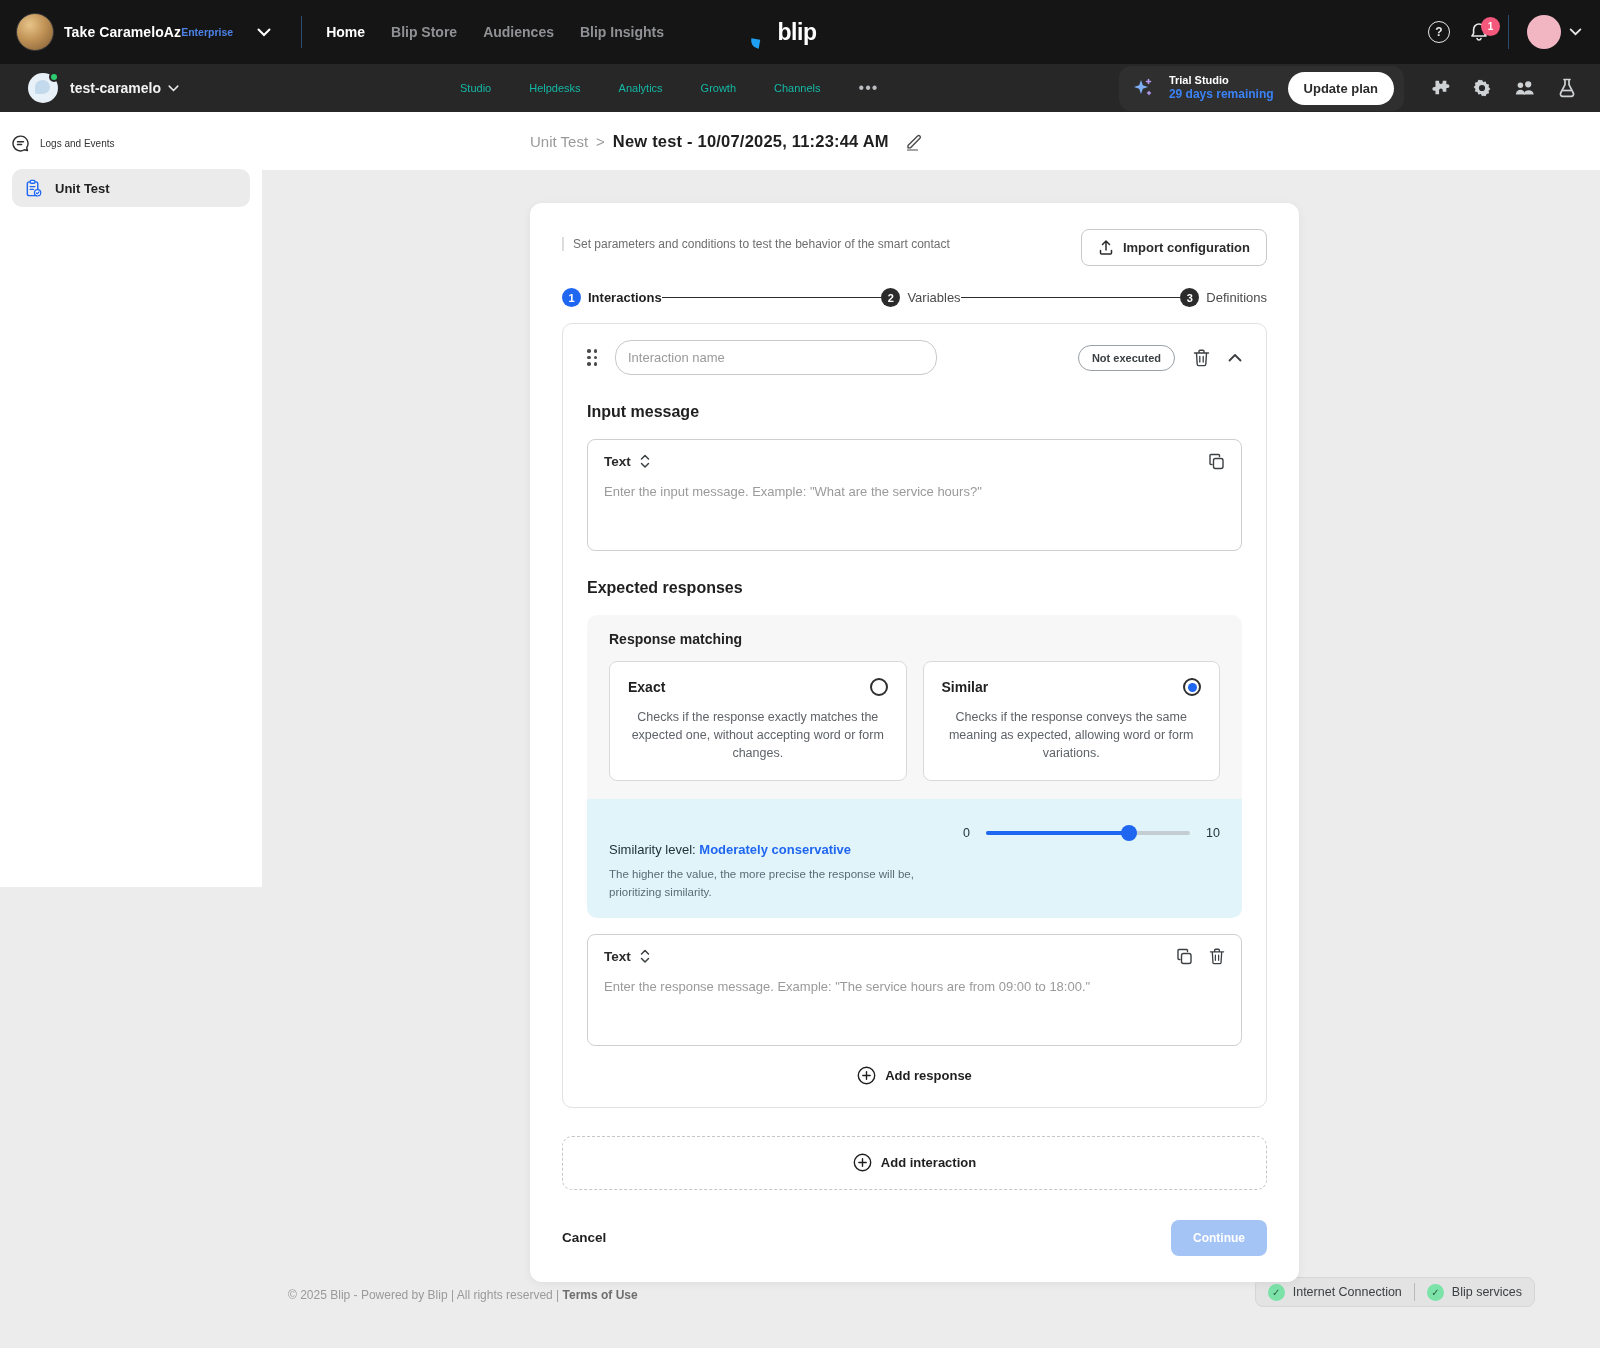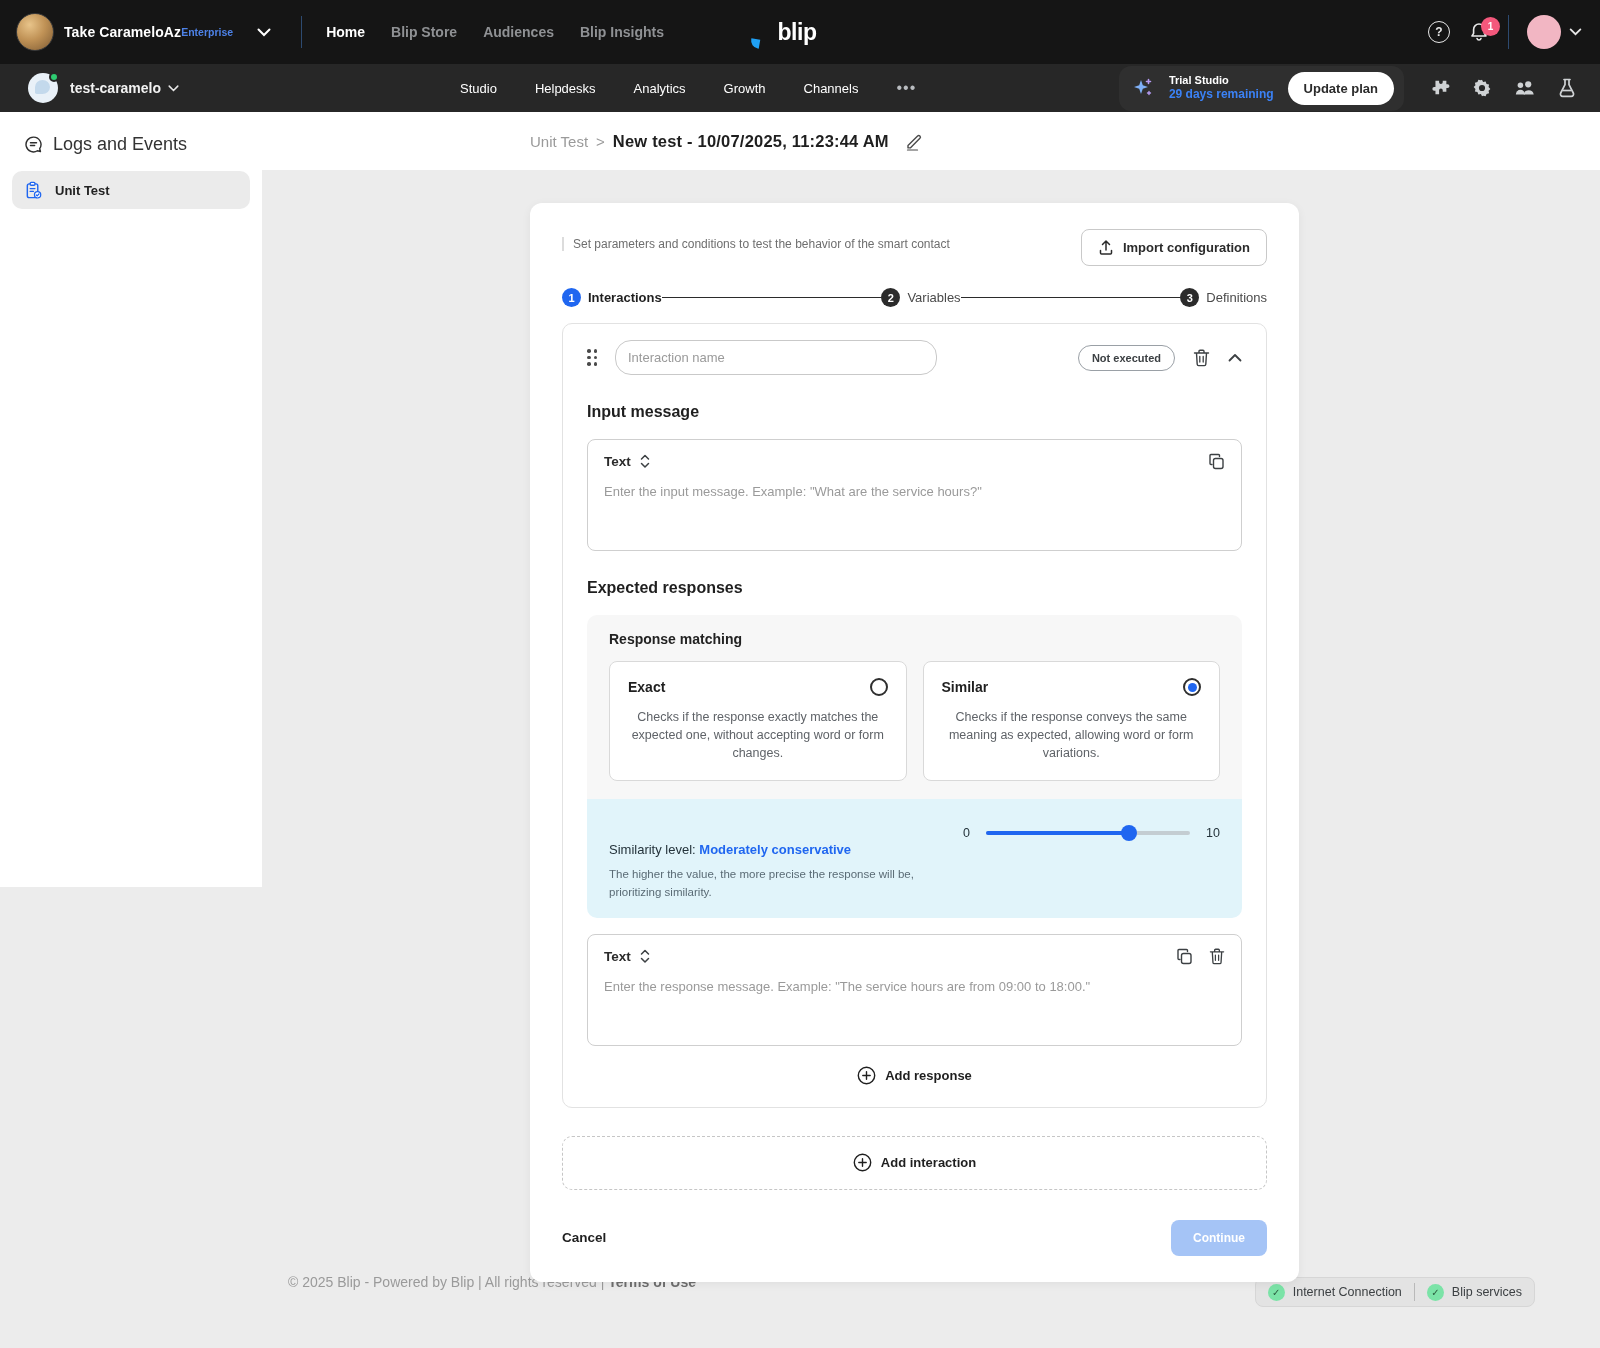--- a/index.html
+++ b/index.html
@@ -32,42 +32,42 @@
   .avatar-user { width:34px; height:34px; border-radius:50%; background:#f2b6c3; cursor:pointer; }
 
   
   .bar2 { height:48px; background:#272727; display:flex; align-items:center; position:relative; z-index:5; }
   .ws { display:flex; align-items:center; gap:12px; padding-left:28px; cursor:pointer; }
   .ws-avatar { position:relative; width:30px; height:30px; border-radius:50%; background:#e9f1f8; }
   .ws-avatar .bub { position:absolute; left:7px; top:7px; width:15px; height:14px; background:#c3d9ec; border-radius:50% 50% 50% 12%; }
   .ws-avatar .dot { position:absolute; right:-1px; top:-1px; width:10px; height:10px; background:#2ecc71; border-radius:50%; border:2px solid #272727; }
   .ws-name { color:#f2f2f2; font-size:14px; font-weight:bold; display:flex; align-items:center; gap:7px; }
   .nav2 { position:absolute; left:460px; display:flex; align-items:center; gap:38px; }
-  .nav2 .nav-item { color:#ffffff; font-size:13px; cursor:pointer;text-align:right; }
+  .nav2 .nav-item { color:#14b8a6; font-size:11px; cursor:pointer;text-align:right; }
   .nav2 .more { color:#b9bcc0; font-size:16px; letter-spacing:1px; cursor:pointer; }
   .bar2-right { position:absolute; right:24px; display:flex; align-items:center; gap:26px; }
   .trial-panel { display:flex; align-items:center; gap:14px; background:#2f2f2f; border-radius:12px; padding:6px 10px 6px 12px; }
   .trial-text { display:flex; flex-direction:column; line-height:1.2; }
   .trial-title { color:#fff; font-size:11px; font-weight:bold; }
   .trial-remaining { color:#3b82f6; font-size:12px; font-weight:bold; }
   .update-plan { background:#fff; color:#2b2b2b; font-size:13px; font-weight:bold; border:none; border-radius:17px; padding:9px 16px; cursor:pointer; font-family:inherit; }
   .bar2-icons { display:flex; align-items:center; gap:22px; color:#cfd2d4; }
   .bar2-icons .icn { cursor:pointer; display:inline-flex; }
 
   
   .white-strip { height:58px; background:#fff; display:flex; align-items:center; }
   .breadcrumb { margin-left:530px; display:flex; align-items:center; gap:8px; }
   .bc-parent { color:#9a9a9a; font-size:15px; cursor:pointer; }
   .bc-sep { color:#9a9a9a; font-size:15px; }
   .bc-current { color:#1f1f1f; font-size:16.5px; font-weight:bold; letter-spacing:.2px; }
   .bc-edit { margin-left:8px; cursor:pointer; display:inline-flex; }
 
   
   .sidebar { position:absolute; left:0; top:112px; width:262px; height:775px; background:#fff; z-index:4; padding-top:14px; }
-  .side-head { display:flex; align-items:center; gap:10px; padding:8px 24px; font-size:18px; color:#333; cursor:pointer; }
+  .side-head { display:flex; align-items:center; gap:10px; padding:8px 11px; font-size:10px; color:#333; cursor:pointer; }
   .side-item { margin:8px 12px 0; height:38px; display:flex; align-items:center; gap:12px; padding:0 12px; border-radius:10px; cursor:pointer; font-size:13px; }
   .side-item.active { background:#ebebeb; font-weight:bold; color:#222; }
 
   
   .card { position:absolute; left:530px; top:203px; width:769px; background:#fff; border-radius:12px; box-shadow:0 2px 10px rgba(0,0,0,.06); padding:26px 32px 26px; z-index:3; }
   .card-head { display:flex; justify-content:space-between; align-items:flex-start; }
   .card-title { font-size:18px; font-weight:bold; color:#1f1f1f; }
   .card-sub { margin-top:8px; font-size:12px; color:#6e6e6e; border-left:2px solid #dcdcdc; padding-left:9px; }
   .import-btn { display:flex; align-items:center; gap:9px; background:#fff; border:1px solid #c9c9c9; border-radius:8px; padding:9px 16px; font-size:13px; font-weight:bold; color:#2b2b2b; cursor:pointer; font-family:inherit; }
 
@@ -118,21 +118,21 @@
   .slider-fill { position:absolute; left:0; top:0; height:4px; background:#1f66f0; border-radius:4px; }
   .slider-thumb { position:absolute; top:50%; transform:translate(-50%,-50%); width:16px; height:16px; background:#1f66f0; border-radius:50%; }
 
   .add-response { margin:20px auto 2px; display:flex; align-items:center; gap:9px; background:none; border:none; font-size:13px; font-weight:bold; color:#1f1f1f; cursor:pointer; font-family:inherit; }
   .add-interaction { margin-top:28px; border:1.5px dashed #c6c6c6; border-radius:10px; height:54px; display:flex; align-items:center; justify-content:center; gap:9px; font-size:13px; font-weight:bold; color:#1f1f1f; cursor:pointer; }
   .card-foot { display:flex; align-items:center; justify-content:space-between; margin-top:30px; }
   .cancel-btn { background:none; border:none; font-size:13.5px; font-weight:bold; color:#1f1f1f; cursor:pointer; font-family:inherit; }
   .continue-btn { background:#a5c4f6; color:#fff; border:none; border-radius:8px; padding:11px 22px; font-size:12px; font-weight:bold; cursor:not-allowed; font-family:inherit; }
 
   
-  .footer-text { position:absolute; left:288px; bottom:58px; font-size:14px; color:#9a9a9a; }
+  .footer-text { position:absolute; left:288px; bottom:46px; font-size:12px; color:#9a9a9a; }
   .footer-text .terms { color:#6e6e6e; font-weight:bold; cursor:pointer; }
   .status-pill-group { position:absolute; right:65px; bottom:41px; background:#e3e3e3; border:1px solid #d6d6d6; border-radius:8px; padding:5px 12px; display:flex; align-items:center; gap:12px; }
   .status-item { display:flex; align-items:center; gap:8px; font-size:12.5px; color:#3c4043; }
   .status-dot { width:17px; height:17px; background:#7be3a7; border-radius:50%; color:#2c5e41; font-size:10px; display:flex; align-items:center; justify-content:center; }
   .status-div { width:1px; height:18px; background:#b9b9b9; }
 
   svg { display:block; }
 </style>
 </head>
 <body>

